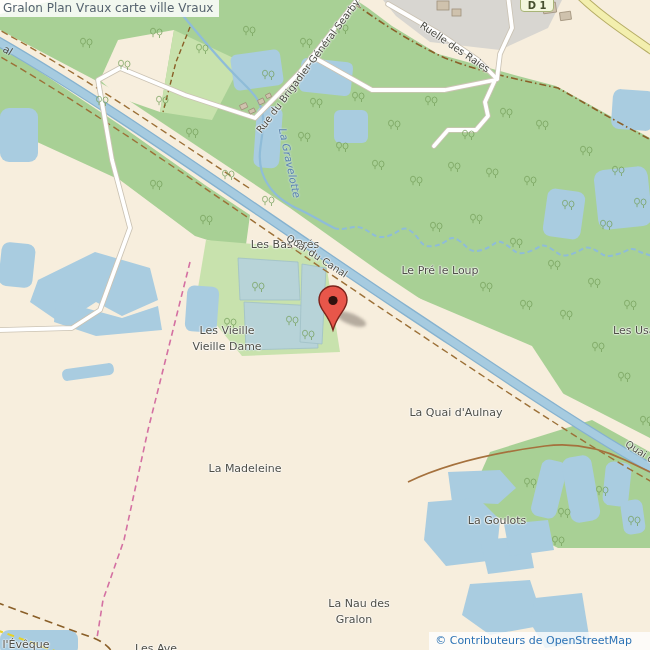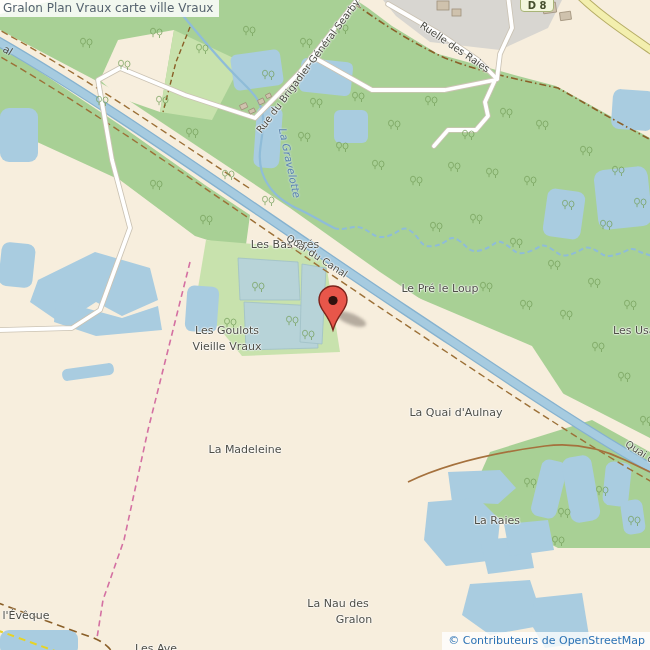--- a/index.html
+++ b/index.html
@@ -14,21 +14,21 @@
   .lbl.water-lbl{font-size:10.5px;font-style:italic;color:#5c84ad;
        text-shadow:0 0 2px #cfe3ee,0 0 2px #cfe3ee;}
   .r-53{transform:translate(-50%,-50%) rotate(-53deg);}
   .r34{transform:translate(-50%,-50%) rotate(34deg);}
   .r33{transform:translate(-50%,-50%) rotate(33deg);}
   .r32{transform:translate(-50%,-50%) rotate(32deg);}
   .r78{transform:translate(-50%,-50%) rotate(78deg);}
   #title-bar{position:absolute;left:0;top:0;background:rgba(255,255,255,.85);
        color:#56636f;font-size:12px;padding:1px 6px 2px 3px;z-index:30;}
   #attribution{position:absolute;right:0;bottom:0;background:rgba(255,255,255,.78);
-       color:#2d73b5;font-size:11px;padding:2px 5px 3px 6px;z-index:30;}
+       color:#2d73b5;font-size:11px;padding:2px 18px 3px 6px;z-index:30;}
   #shield{position:absolute;left:520px;top:-9px;width:34px;height:21px;
        background:#f3f7dd;border:1.5px solid #a8b478;border-radius:4px;
        color:#46502e;font-size:10px;font-weight:bold;display:flex;
        align-items:flex-end;justify-content:center;box-sizing:border-box;z-index:20;}
   .labels{position:absolute;inset:0;z-index:15;pointer-events:none;}
 </style>
 </head>
 <body>
 
 <div id="map">
@@ -216,40 +216,40 @@
     <ellipse cx="351" cy="319" rx="16" ry="5.5" fill="rgba(75,65,55,.38)" transform="rotate(22 351 319)" filter="url(#blur1)"></ellipse>
     <g transform="translate(333,300)">
       <path d="M0,-14 a14,14 0 0 1 14,14 c0,10 -9,13 -14,30 c-5,-17 -14,-20 -14,-30 a14,14 0 0 1 14,-14 z" fill="#e8564a" stroke="#7c231b" stroke-width="1.4"></path>
       <circle cy="0.5" r="4.6" fill="#31120e"></circle>
     </g>
   </g>
 </svg>
 
 <div class="labels">
   <div class="lbl" style="left:285px;top:244px">Les Bas Prés</div>
-  <div class="lbl" style="left:440px;top:288px">Le Pré le Loup</div>
-  <div class="lbl" style="left:227px;top:330px">Les Goulots</div>
-  <div class="lbl" style="left:227px;top:346px">Vieille Vraux</div>
+  <div class="lbl" style="left:440px;top:270px">Le Pré le Loup</div>
+  <div class="lbl" style="left:227px;top:330px">Les Vieille</div>
+  <div class="lbl" style="left:227px;top:346px">Vieille Dame</div>
   <div class="lbl" style="left:644px;top:330px">Les Usages</div>
   <div class="lbl" style="left:456px;top:412px">La Quai d'Aulnay</div>
-  <div class="lbl" style="left:245px;top:449px">La Madeleine</div>
-  <div class="lbl" style="left:497px;top:520px">La Raies</div>
-  <div class="lbl" style="left:338px;top:603px">La Nau des</div>
+  <div class="lbl" style="left:245px;top:468px">La Madeleine</div>
+  <div class="lbl" style="left:497px;top:520px">La Goulots</div>
+  <div class="lbl" style="left:359px;top:603px">La Nau des</div>
   <div class="lbl" style="left:354px;top:619px">Gralon</div>
   <div class="lbl" style="left:156px;top:648px">Les Ave</div>
-  <div class="lbl" style="left:26px;top:615px">l'Évêque</div>
+  <div class="lbl" style="left:26px;top:644px">l'Évêque</div>
 
   <div class="lbl road r-53" style="left:308px;top:66px">Rue du Brigadier-Général Searby</div>
   <div class="lbl road r34" style="left:455px;top:47px">Ruelle des Raies</div>
   <div class="lbl road r33" style="left:317px;top:256px">Quai du Canal</div>
   <div class="lbl road r33" style="left:656px;top:462px">Quai du Canal</div>
 
   <div class="lbl water-lbl r78" style="left:290px;top:163px">La Gravelotte</div>
   <div class="lbl water-lbl r32" style="left:8px;top:50px;color:#4e4e46;font-style:normal">al</div>
 </div>
 
 <div id="shield">
-      <span>D 8</span>
+      <span>D 1</span>
     </div>
 <div id="title-bar">Gralon Plan Vraux carte ville Vraux</div>
 <div id="attribution">© Contributeurs de OpenStreetMap</div>
 
 </div>
 
 </body></html>

